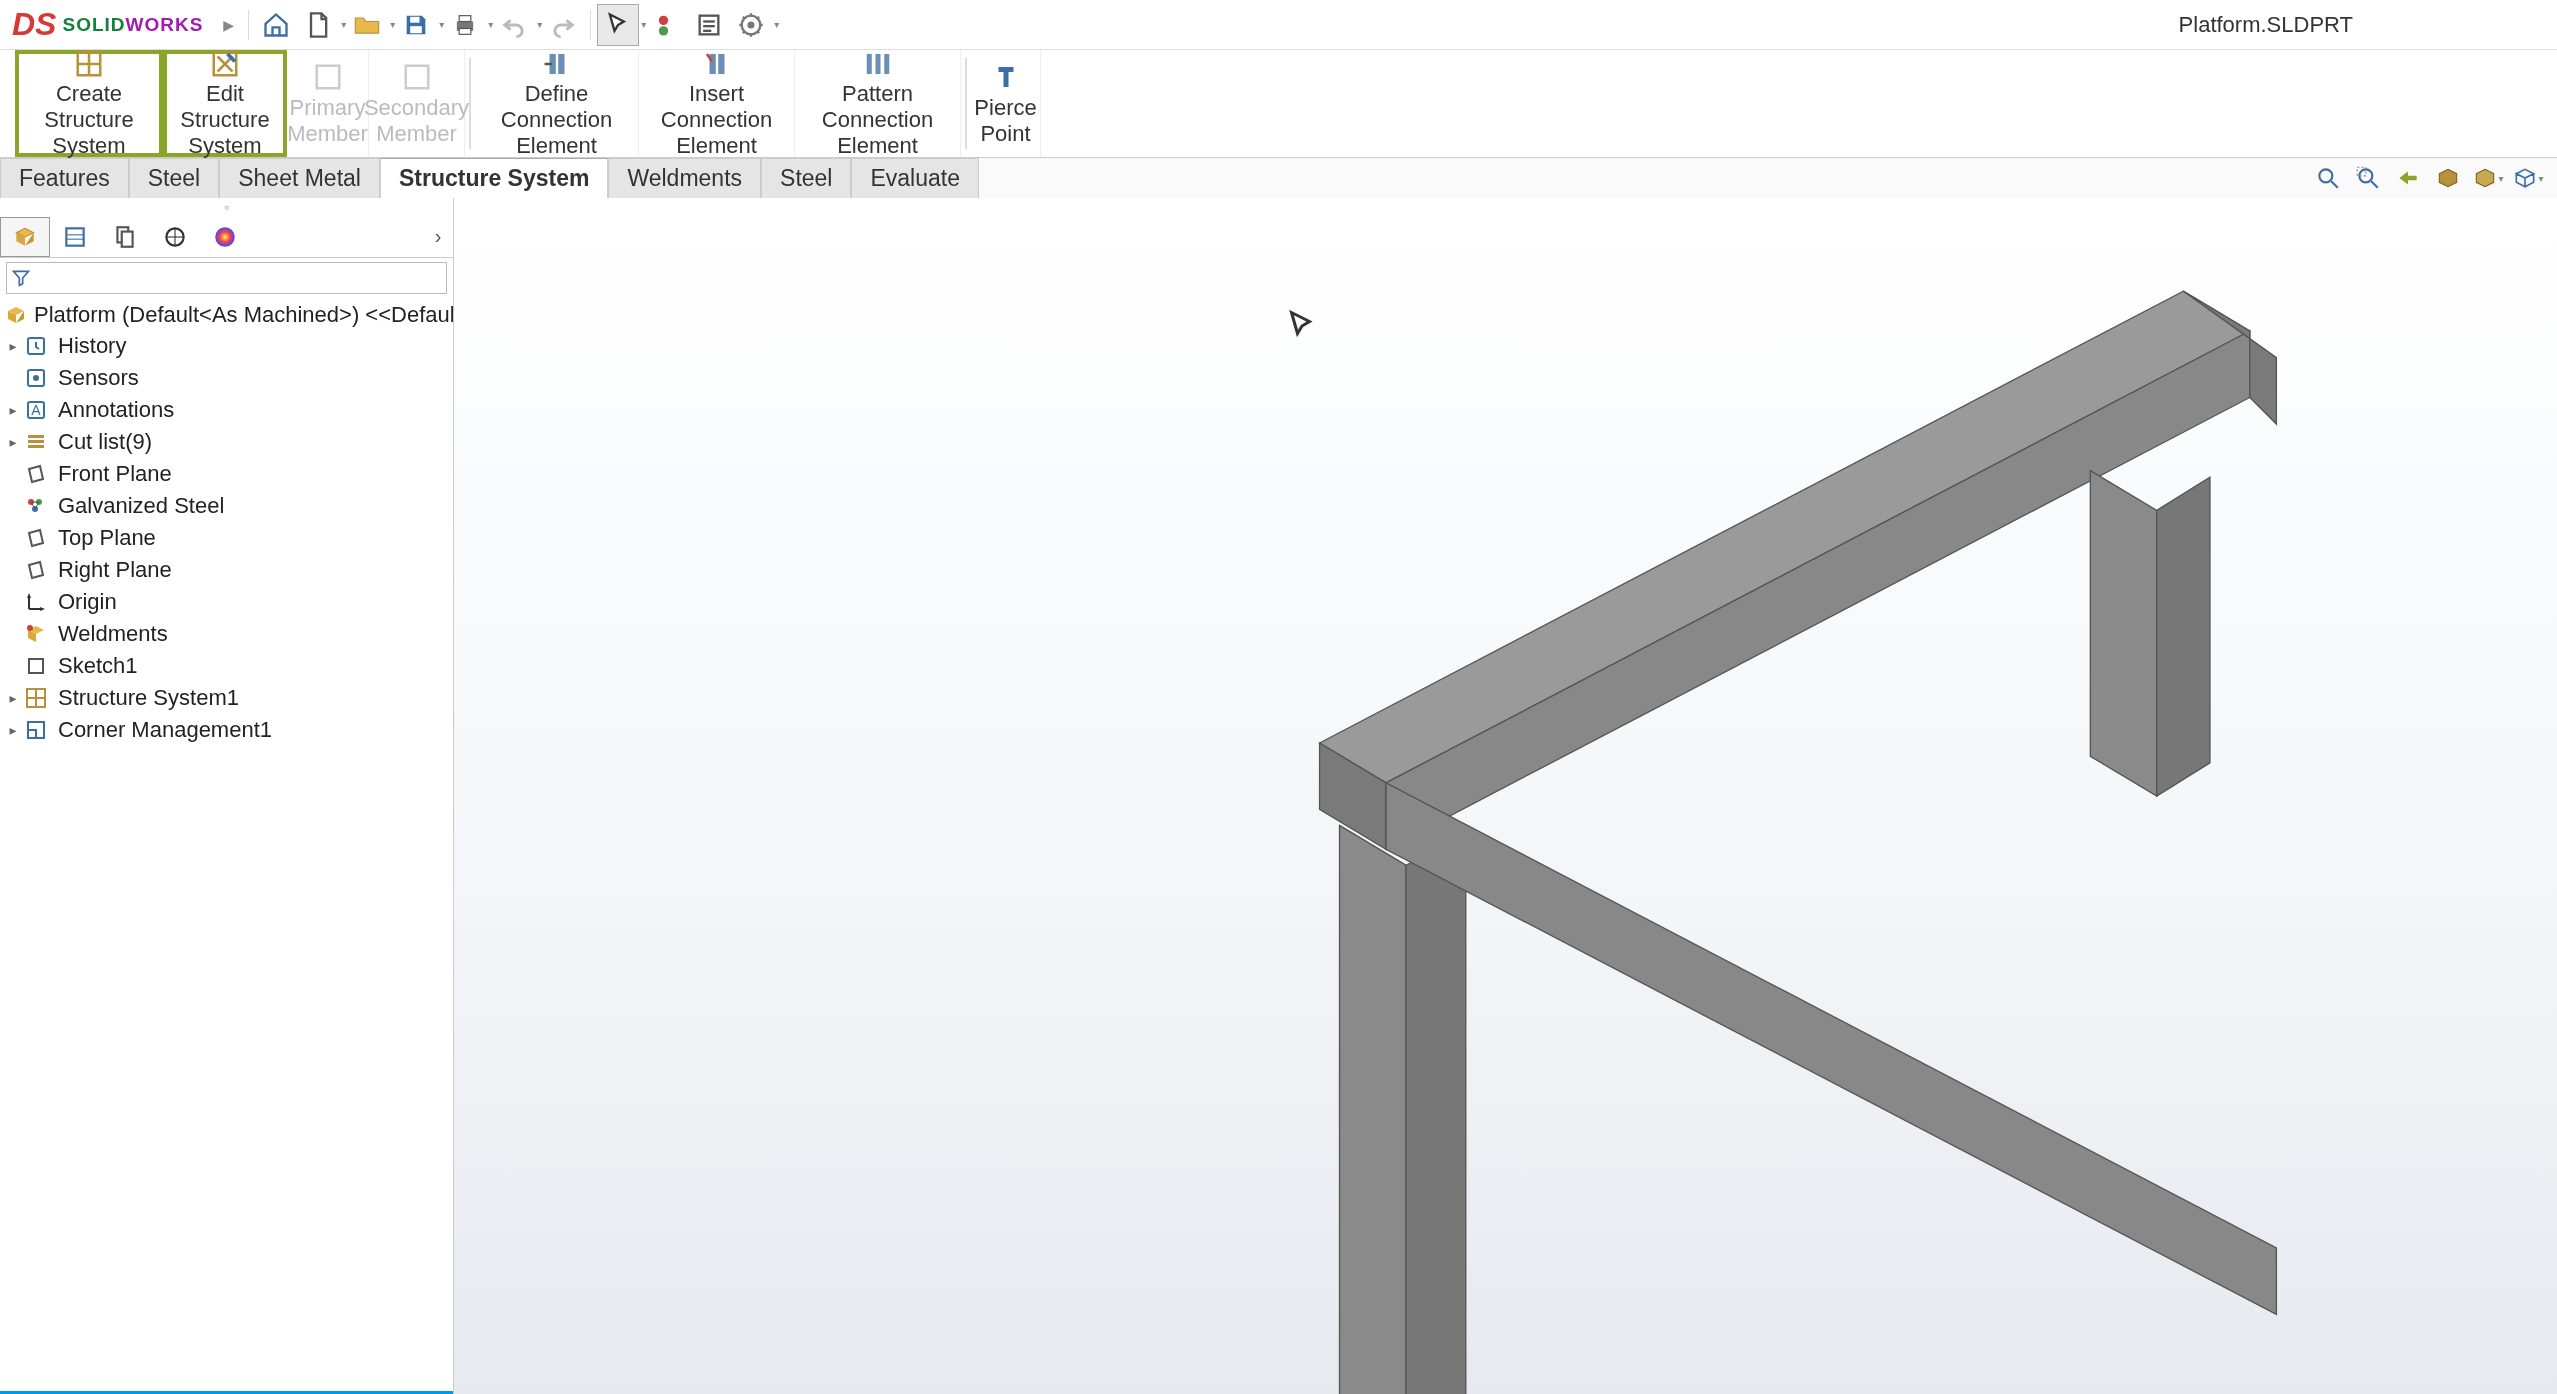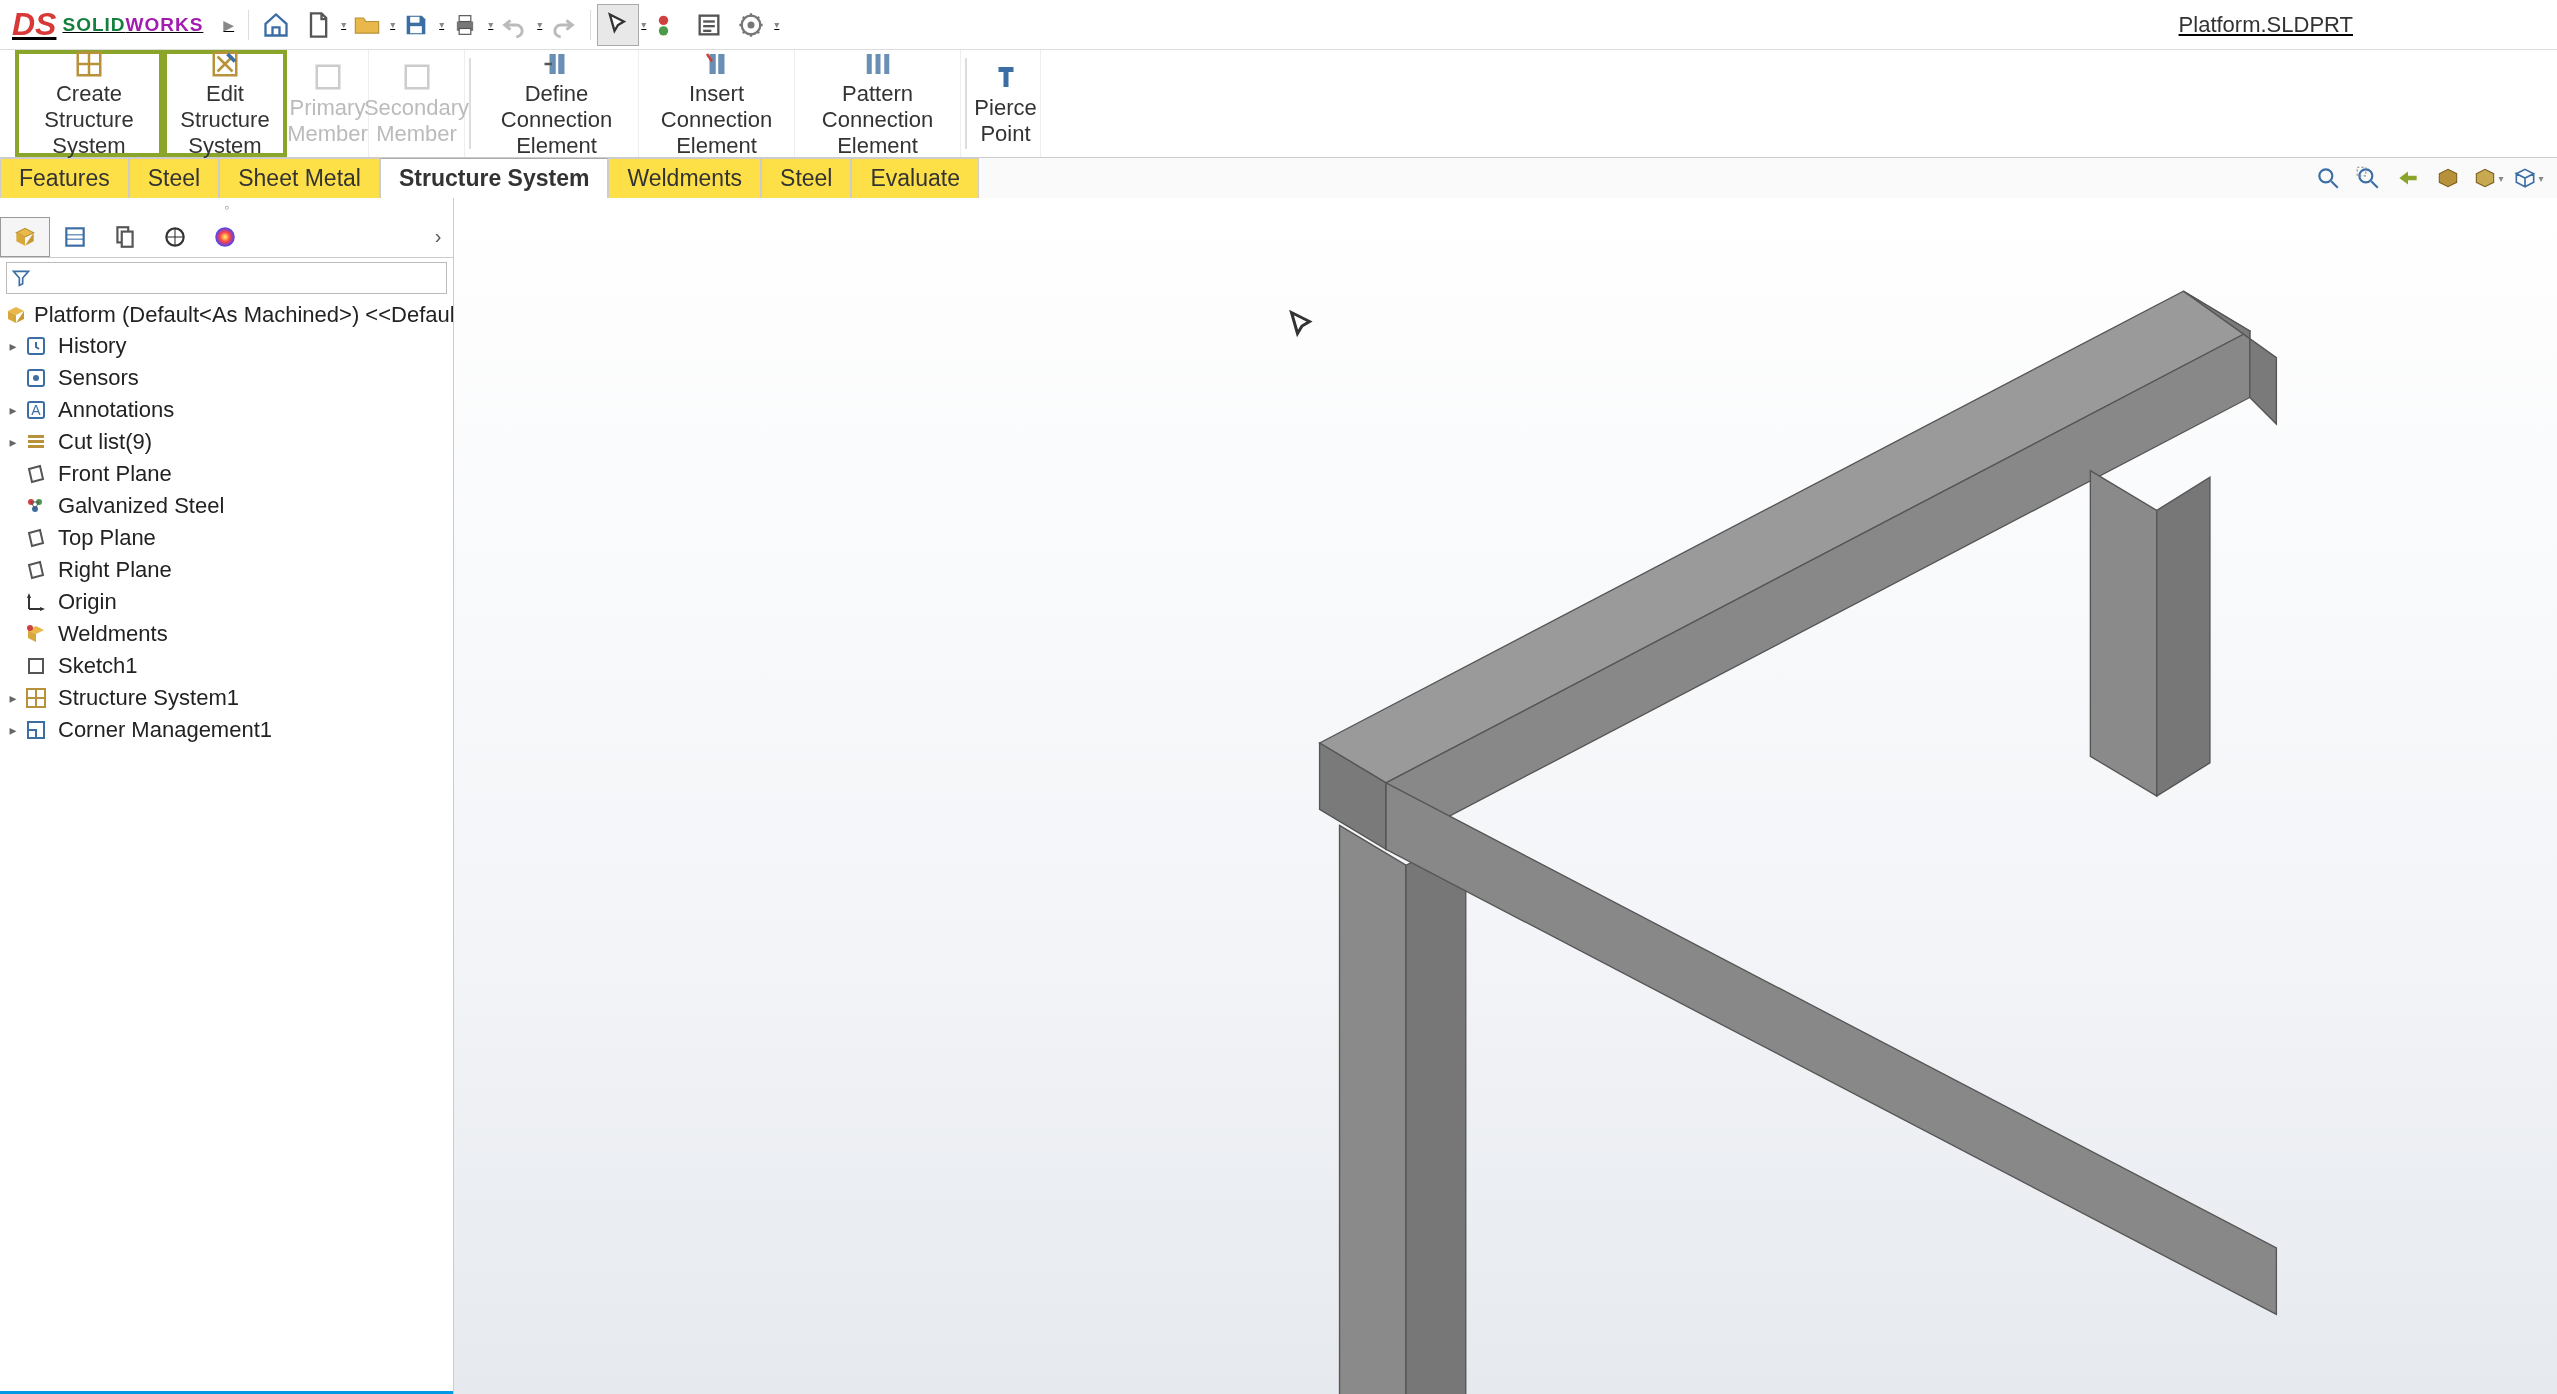--- a/index.html
+++ b/index.html
@@ -1,19 +1,19 @@
 <!DOCTYPE html>
 <html><head>
 <meta charset="utf-8">
 <style>
 * { margin: 0; padding: 0; box-sizing: border-box; font-family: Arial, sans-serif; }
 body { background: #fff; overflow: hidden; width: 2557px; height: 1394px; }
 
 
-.menu-bar { height: 50px; background: #fff; display: flex; align-items: center; padding: 0 4px; border-bottom: 1px solid #ddd; text-decoration: underline; }
+.menu-bar { height: 50px; background: #fff; display: flex; align-items: center; padding: 0 4px; border-bottom: 1px solid #ddd; }
 .logo { display: flex; align-items: center; padding: 0 8px; height: 100%; }
 .logo-s { color: #d73937; font-size: 32px; font-weight: bold; font-style: italic; margin-right: 6px; }
 .logo-text { font-weight: bold; font-size: 19px; letter-spacing: 1px; }
 .logo-text .red { color: #15803d; }
 .logo-text .gray { color: #a21caf; text-align: center; }
 .menu-sep { width: 1px; height: 30px; background: #ddd; margin: 0 6px; }
 .menu-btn { width: 42px; height: 42px; display: flex; align-items: center; justify-content: center; cursor: pointer; border: 1px solid transparent; }
 .menu-btn svg { width: 28px; height: 28px; }
 .menu-dropdown { display: flex; align-items: center; }
 .menu-dropdown .arrow { font-size: 10px; color: #888; margin-left: 2px; }
@@ -24,21 +24,21 @@
 .ribbon { height: 108px; background: #fff; display: flex; border-bottom: 1px solid #ccc; padding-left: 15px; }
 .ribbon-btn { display: flex; flex-direction: column; align-items: center; justify-content: center; padding: 4px 8px; text-align: center; font-size: 22px; line-height: 26px; color: #333; cursor: pointer; border-right: 1px solid #eee; }
 .ribbon-btn.highlighted { border: 4px solid #8aa529; }
 .ribbon-btn.disabled { color: #bbb; }
 .ribbon-btn .icon { height: 32px; display: flex; align-items: center; justify-content: center; margin-bottom: 2px; }
 .ribbon-btn .icon svg { width: 30px; height: 30px; }
 .ribbon-sep { width: 2px; background: #ddd; margin: 8px 4px; }
 
 
 .tabs-row { height: 40px; display: flex; background: #fafafa; }
-.tab { padding: 6px 18px; font-size: 23px; color: #333; background: #fde047; border: 1px solid #ccc; border-bottom: none; cursor: pointer; display: flex; align-items: center; }
+.tab { padding: 6px 18px; font-size: 23px; color: #333; background: #e5e5e5; border: 1px solid #ccc; border-bottom: none; cursor: pointer; display: flex; align-items: center; }
 .tab.active { background: #fff; font-weight: bold; border-top: 1px solid #aaa; }
 .tabs-right { margin-left: auto; display: flex; align-items: center; gap: 6px; padding-right: 12px; }
 .tabs-right .tb { width: 34px; height: 34px; display: flex; align-items: center; justify-content: center; cursor: pointer; }
 
 
 .main { display: flex; height: calc(100% - 198px); }
 .panel { width: 454px; background: #fff; border-right: 1px solid #ccc; display: flex; flex-direction: column; }
 .panel-handle { height: 18px; display: flex; align-items: center; justify-content: center; color: #888; font-size: 14px; }
 
 

